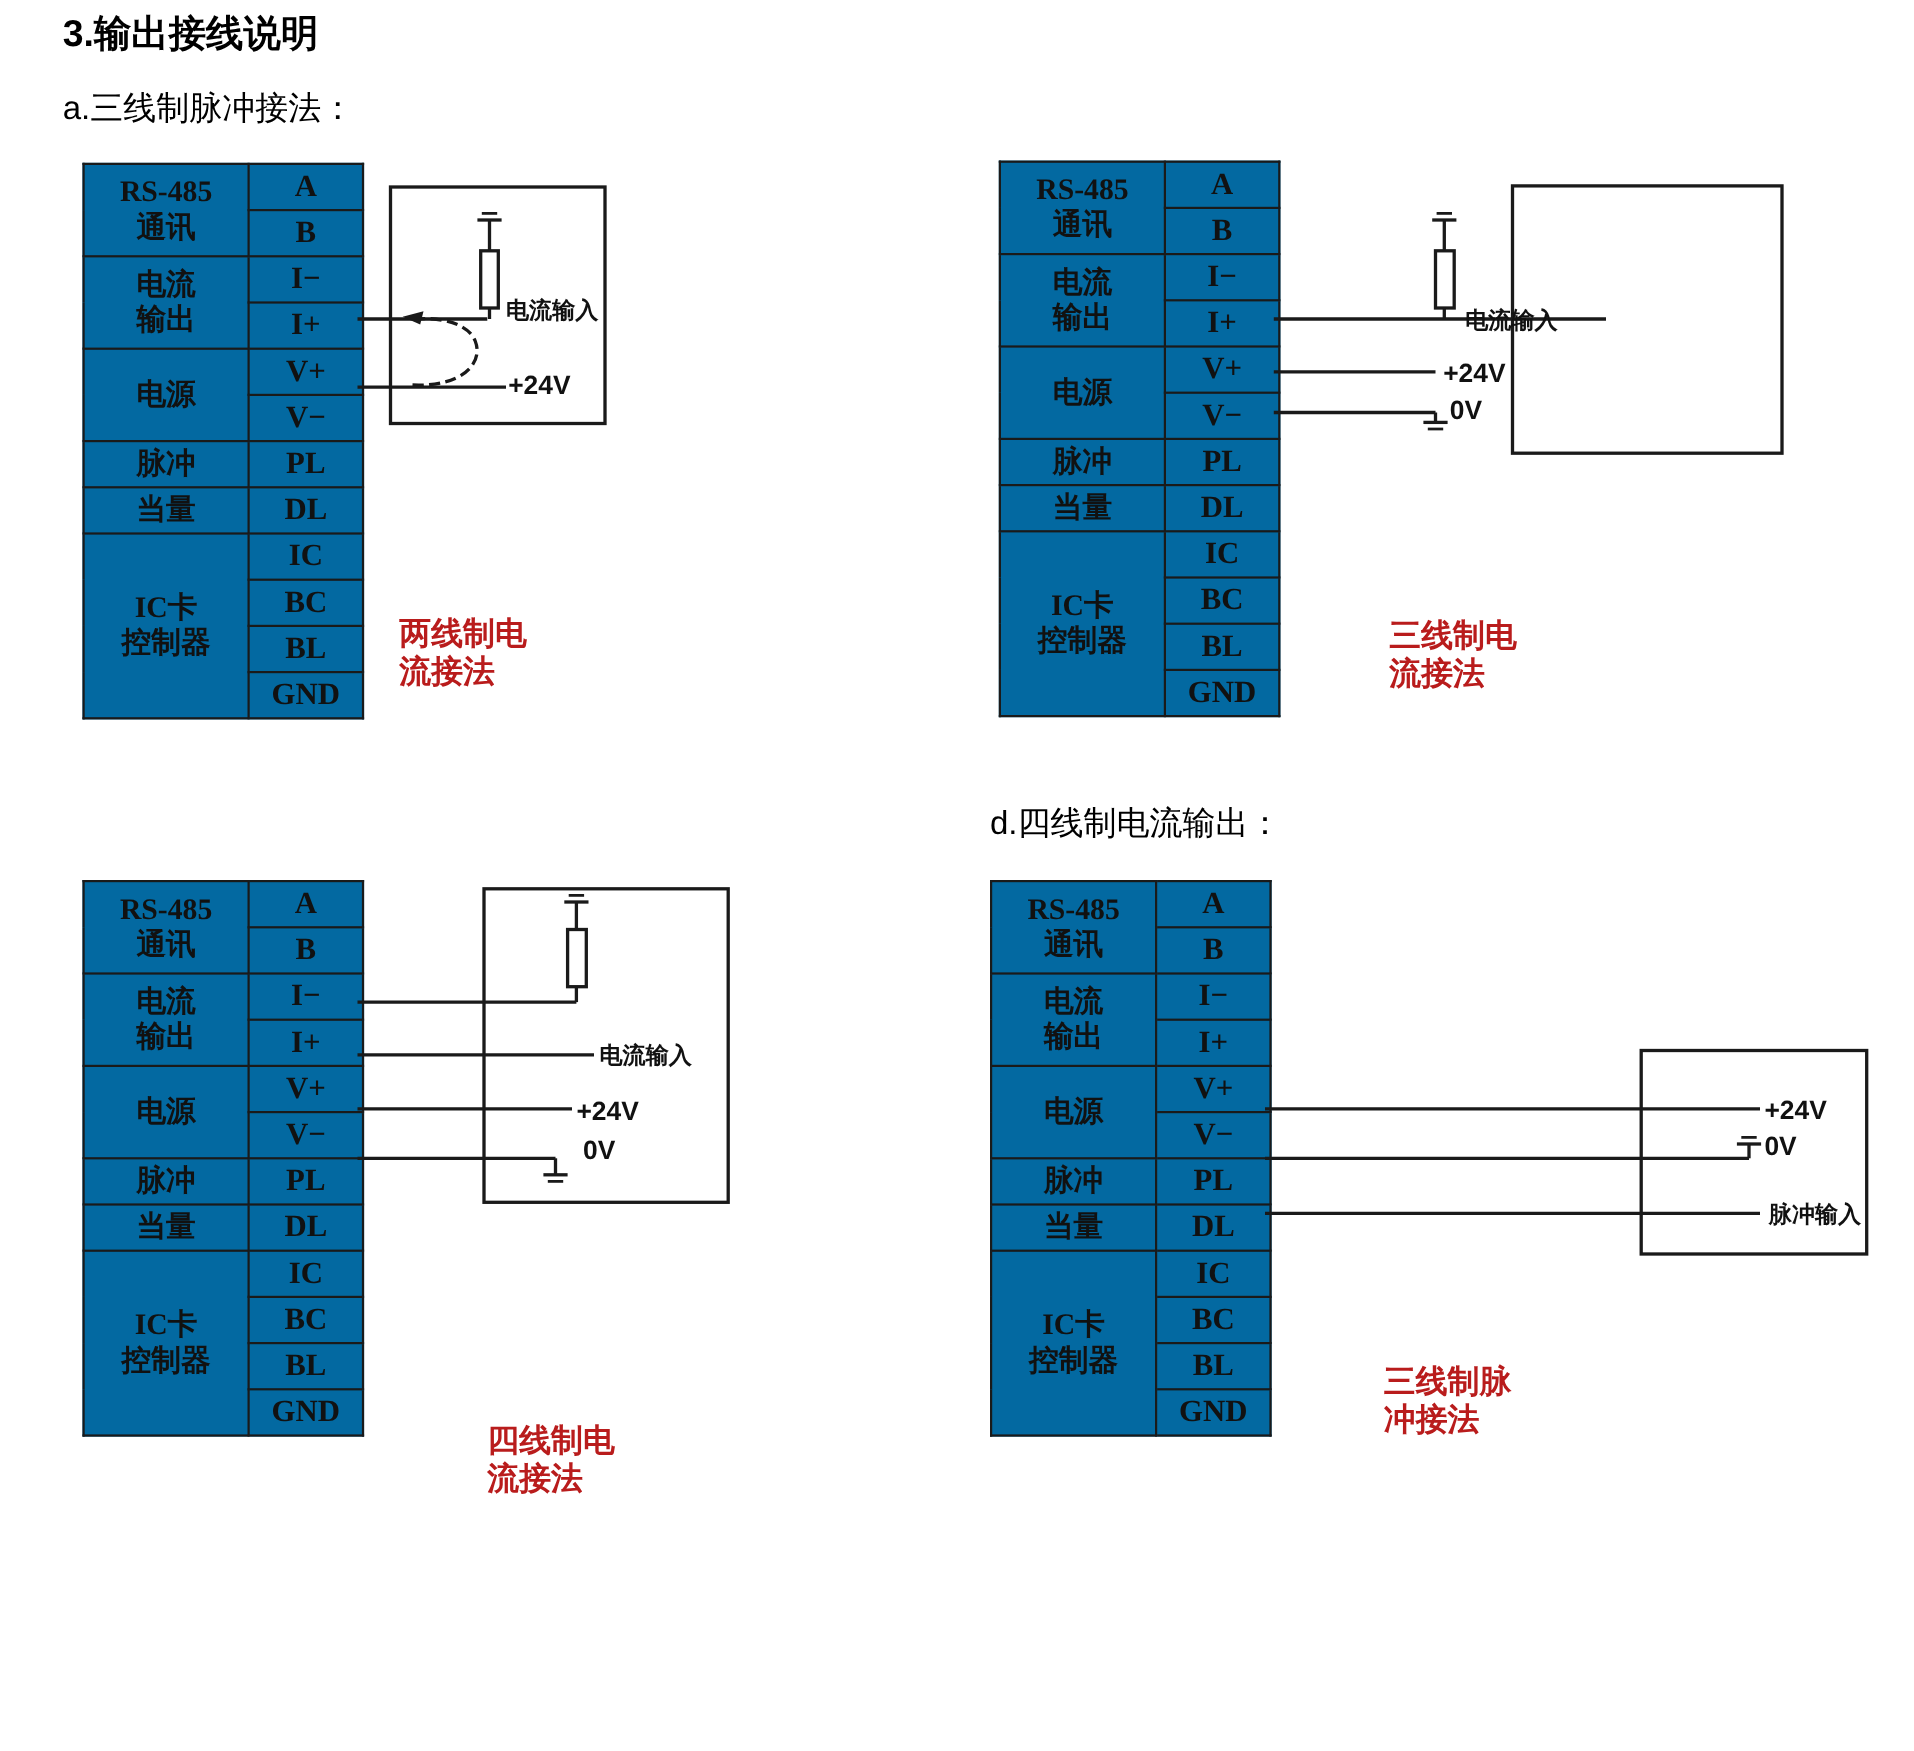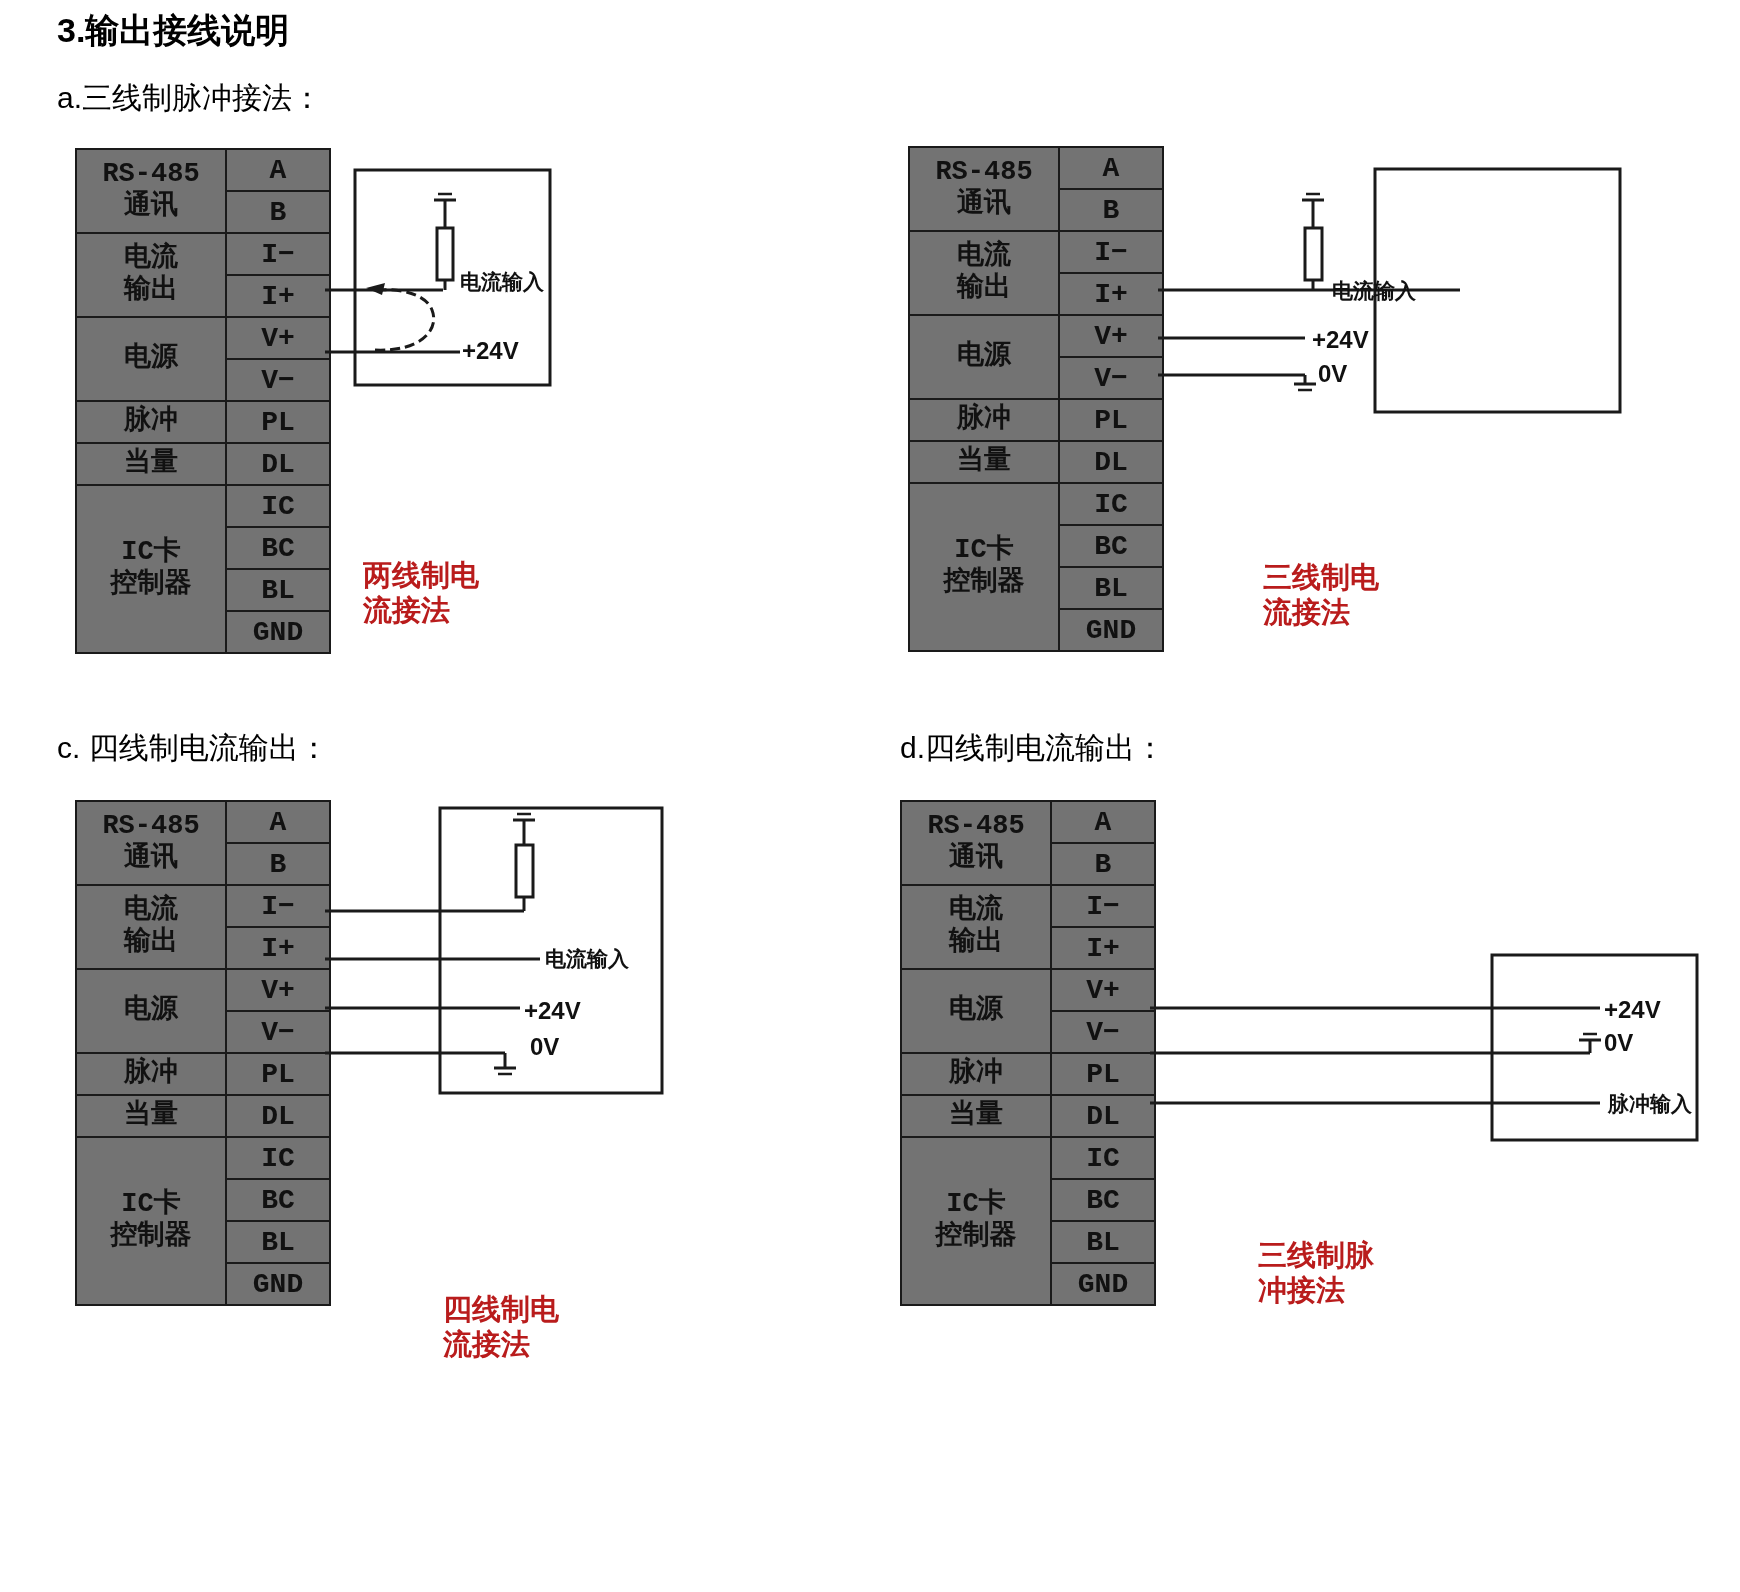--- a/index.html
+++ b/index.html
@@ -14,22 +14,22 @@
     position:absolute;left:57px;top:8px;
     font-size:34px;font-weight:bold;letter-spacing:0px;
     font-family:"Liberation Sans","DejaVu Sans",sans-serif;
   }
   .h-sub{
     position:absolute;font-size:30px;font-weight:normal;
     font-family:"Liberation Sans","DejaVu Sans",sans-serif;
   }
   .tbl{
     position:absolute;border-collapse:collapse;
-    font-family:Liberation Mono, monospace;
-    background:#737373;
+    font-family:Liberation Serif, serif;
+    background:#0369a1;
   }
   .tbl td{
     border:2px solid #1a1a1a;
     text-align:center;vertical-align:middle;
     font-weight:bold;color:#111;
     padding:0;
   }
   .tbl td.lbl{width:148px;font-size:27px;line-height:1.18;}
   .tbl td.pin{width:102px;font-size:28px;}
   .tbl tr{height:42px;}
@@ -192,21 +192,20 @@
       <line x1="1294" y1="384" x2="1316" y2="384"></line>
       <line x1="1298" y1="390" x2="1312" y2="390" stroke-width="2.5"></line>
     </g>
   </svg>
 
   <div class="clabel" style="left:1332px;top:277px;font-size:21px;">电流输入</div>
   <div class="clabel" style="left:1312px;top:326px;font-size:24px;">+24V</div>
   <div class="clabel" style="left:1318px;top:360px;font-size:24px;">0V</div>
   <div class="cap" style="left:1228px;top:562px;margin-left:35px;">三线制电<br>流接法</div>
 
-  <div class="h-sub" style="left:57px;top:728px;">c. 四线制电流输出：</div>
 
   <table class="tbl" style="left:75px;top:800px;">
     <tbody>
         <tr>
           <td class="lbl" rowspan="2">RS-485<br>通讯</td>
         <td class="pin">A</td>
         </tr>
     <tr>
           <td class="pin">B</td>
         </tr>

